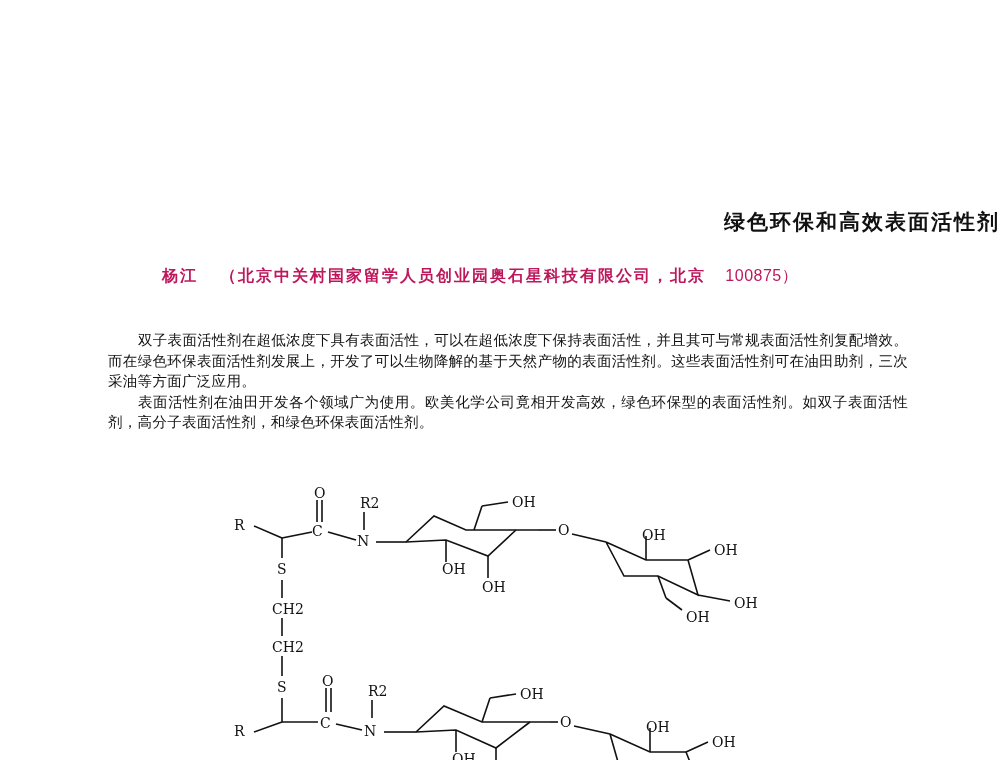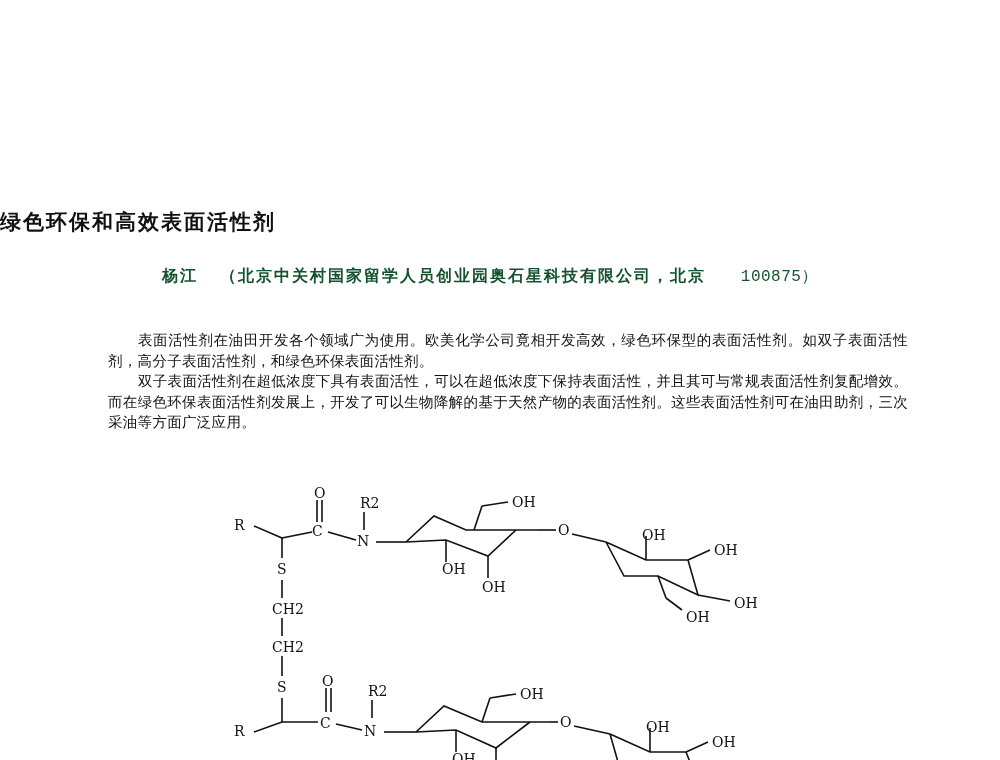--- a/index.html
+++ b/index.html
@@ -17,36 +17,36 @@
     }
     .page {
       position: absolute;
       left: 0; top: 0;
       width: 1000px; height: 760px;
     }
     .title {
       position: absolute;
       left: 0; width: 1000px;
       top: 208px;
-      text-align: left;
+      text-align: right;
       font-size: 21px;
       font-weight: bold;
       letter-spacing: 2px;
       color: #111;
     }
     .byline {
       position: absolute;
       left: 162px;
       top: 266px;
       font-size: 16px;
-      font-family: Liberation Mono, monospace;
+      font-family: Liberation Sans, sans-serif;
       font-weight: bold;
       letter-spacing: 2px;
       white-space: nowrap;
-      color: #14532d;
+      color: #be185d;
     }
     .byline .author { margin-right: 22px; }
     .byline .zip { font-weight: normal; letter-spacing: 0.5px; }
     .body-text {
       position: absolute;
       left: 108px;
       width: 800px;
       top: 330px;
       font-size: 14.5px;
       line-height: 20.5px;
@@ -86,22 +86,22 @@
 
 <div class="page">
 
   <div class="title">绿色环保和高效表面活性剂</div>
 
   <div class="byline">
     <span class="author">杨江</span><span>（北京中关村国家留学人员创业园奥石星科技有限公司，北京</span>&nbsp;&nbsp;&nbsp;<span class="zip">100875）</span>
   </div>
 
   <div class="body-text">
+    <p class="para">双子表面活性剂在超低浓度下具有表面活性，可以在超低浓度下保持表面活性，并且其可与常规表面活性剂复配增效。而在绿色环保表面活性剂发展上，开发了可以生物降解的基于天然产物的表面活性剂。这些表面活性剂可在油田助剂，三次采油等方面广泛应用。</p>
     <p class="para">表面活性剂在油田开发各个领域广为使用。欧美化学公司竟相开发高效，绿色环保型的表面活性剂。如双子表面活性剂，高分子表面活性剂，和绿色环保表面活性剂。</p>
-    <p class="para">双子表面活性剂在超低浓度下具有表面活性，可以在超低浓度下保持表面活性，并且其可与常规表面活性剂复配增效。而在绿色环保表面活性剂发展上，开发了可以生物降解的基于天然产物的表面活性剂。这些表面活性剂可在油田助剂，三次采油等方面广泛应用。</p>
   </div>
 
   <div class="structure">
     <svg width="560" height="280" viewBox="0 0 560 280">
 
       <text x="14" y="50">R</text>
 
       <line x1="34" y1="46" x2="62" y2="58"></line>
 
       <line x1="62" y1="58" x2="92" y2="52"></line>

